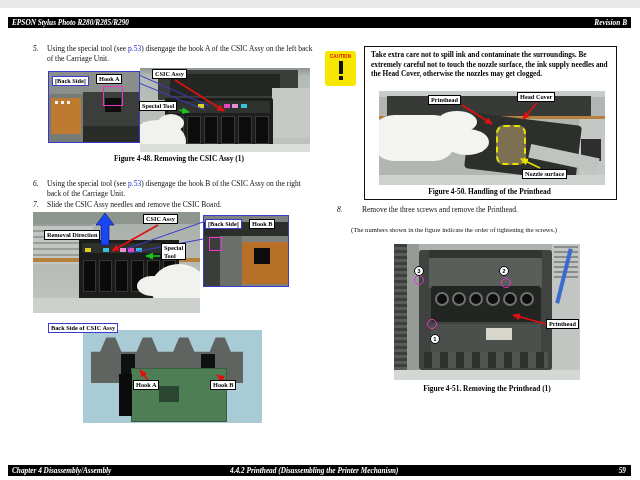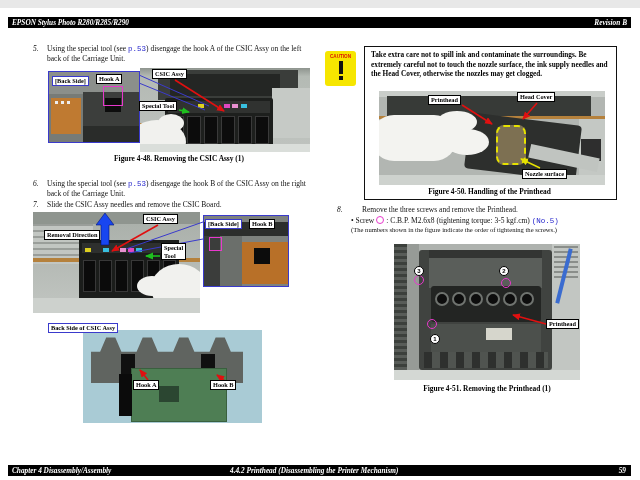--- a/index.html
+++ b/index.html
@@ -8,21 +8,21 @@
   .a{position:absolute;}
   .bar{position:absolute;left:8px;width:623px;height:11px;background:#000;color:#fff;
        font:italic bold 7.3px "Liberation Serif",serif;line-height:11px;}
   .txt{position:absolute;font:7.5px "Liberation Serif",serif;line-height:1.36;color:#111;}
   .num{position:absolute;font:italic 7.5px "Liberation Serif",serif;color:#111;}
   .lbl{position:absolute;background:#fff;border:1px solid #000;
        font:bold 6.3px "Liberation Serif",serif;line-height:1.2;padding:0 2px;
        white-space:nowrap;z-index:6;color:#000;}
   .lblb{border-color:#3a3acc;}
   .cap{position:absolute;font:bold 7.4px "Liberation Serif",serif;text-align:center;color:#000;z-index:6;}
-  .link{color:#2525cc;font-family:Liberation Mono, monospace;}
+  .link{color:#2525cc;}
   .photo{position:absolute;overflow:hidden;z-index:1;}
   .inset{position:absolute;overflow:hidden;border:1.5px solid #3a3acc;z-index:2;}
   .ov{position:absolute;z-index:4;pointer-events:none;}
   .mrect{position:absolute;border:1.5px solid #e838cc;z-index:5;}
   .scirc{position:absolute;width:8px;height:8px;border:1.5px solid #e838cc;border-radius:50%;z-index:6;}
   .ncirc{position:absolute;width:8px;height:8px;border:1px solid #000;border-radius:50%;background:#fff;
          font:bold 6px "Liberation Sans",sans-serif;text-align:center;line-height:8px;z-index:7;color:#000;}
   .scirc-in{display:inline-block;width:6px;height:6px;border:1.5px solid #e838cc;border-radius:50%;
          vertical-align:-1px;margin:0 2px;}
   .cau{position:absolute;left:325px;top:43px;width:31px;height:35px;background:#f6e600;border-radius:3px;
@@ -195,25 +195,20 @@
   <div class="lbl" style="left:522px;top:161px;">Nozzle surface</div>
   <svg class="ov" style="left:364px;top:38px;" width="251" height="152">
     <line x1="98" y1="59" x2="128" y2="78" stroke="#e01010" stroke-width="1.6" marker-end="url(#mr)"></line>
     <line x1="173" y1="57" x2="159" y2="73" stroke="#e01010" stroke-width="1.6" marker-end="url(#mr)"></line>
     <line x1="176" y1="122" x2="157" y2="113" stroke="#e6e200" stroke-width="1.4" marker-end="url(#my)"></line>
   </svg>
   <div class="cap" style="left:374px;top:179px;width:231px;">Figure 4-50.  Handling of the Printhead</div>
 
   <div class="num" style="left:337px;top:197px;">8.</div>
   <div class="txt" style="left:350px;top:197px;width:268px;padding-left:12px;">Remove the three screws and remove the Printhead.</div>
-  <div class="txt" style="left:351px;top:208px;width:268px;white-space:nowrap;">
-    <span>•</span>
-    <span>Screw</span><span class="scirc-in"></span><span>: C.B.P. M2.6x8 (tightening torque: 3-5 kgf.cm)</span>
-    <span class="link">(No.5)</span>
-  </div>
   <div class="txt" style="left:351px;top:218px;width:268px;font-size:6.6px;">(The numbers shown in the figure indicate the order of tightening the screws.)</div>
 
   <div class="photo" style="left:394px;top:236px;width:186px;height:136px;background:#aeb2ae;">
     <div class="a" style="left:0;top:0;width:13px;height:126px;background:repeating-linear-gradient(180deg,#3c403c 0 3px,#585c58 3px 6px);"></div>
     <div class="a" style="left:13px;top:0;width:12px;height:126px;background:#979b97;"></div>
     <div class="a" style="left:158px;top:0;width:28px;height:126px;background:#c2c6c2;"></div>
     <div class="a" style="left:160px;top:2px;width:24px;height:34px;background:repeating-linear-gradient(180deg,#8a8e8a 0 2px,#c2c6c2 2px 5px);"></div>
     <div class="a" style="left:168px;top:4px;width:4px;height:56px;background:#3a6cd0;transform:rotate(14deg);"></div>
     <div class="a" style="left:25px;top:6px;width:133px;height:120px;background:#404340;border-radius:3px;"></div>
     <div class="a" style="left:35px;top:6px;width:113px;height:8px;background:#333533;"></div>

